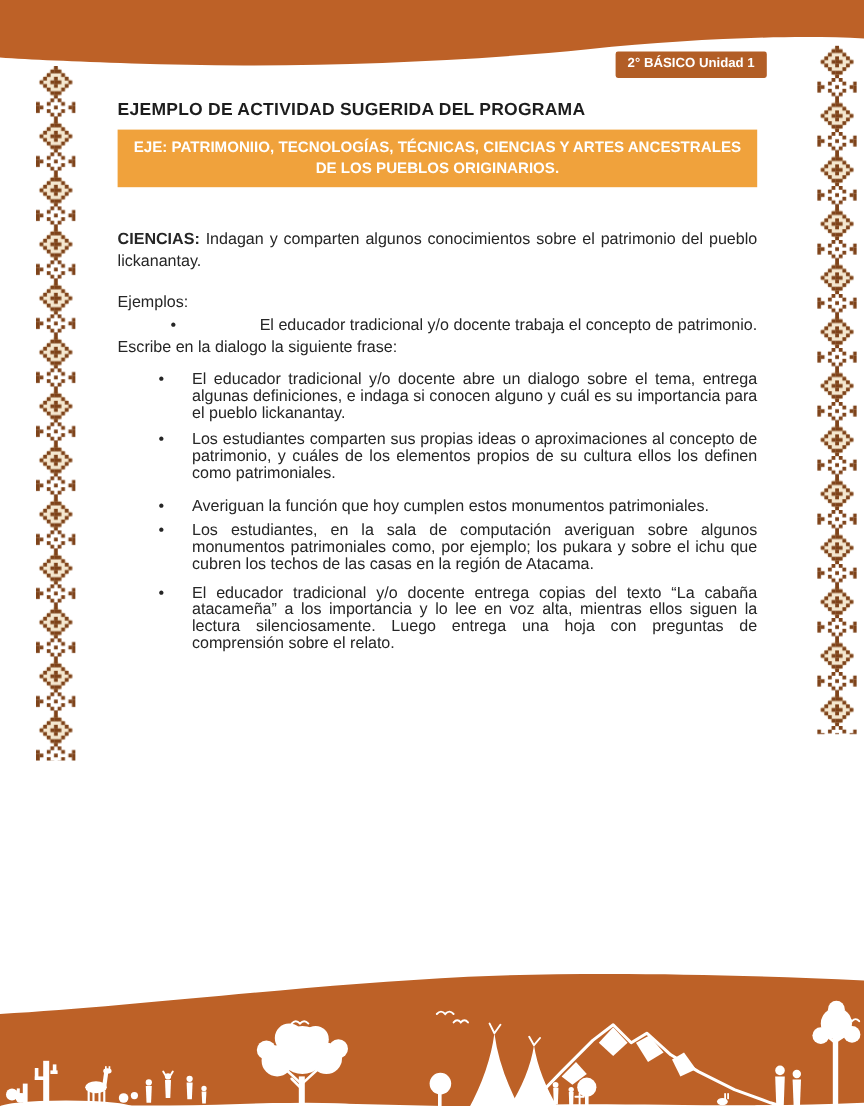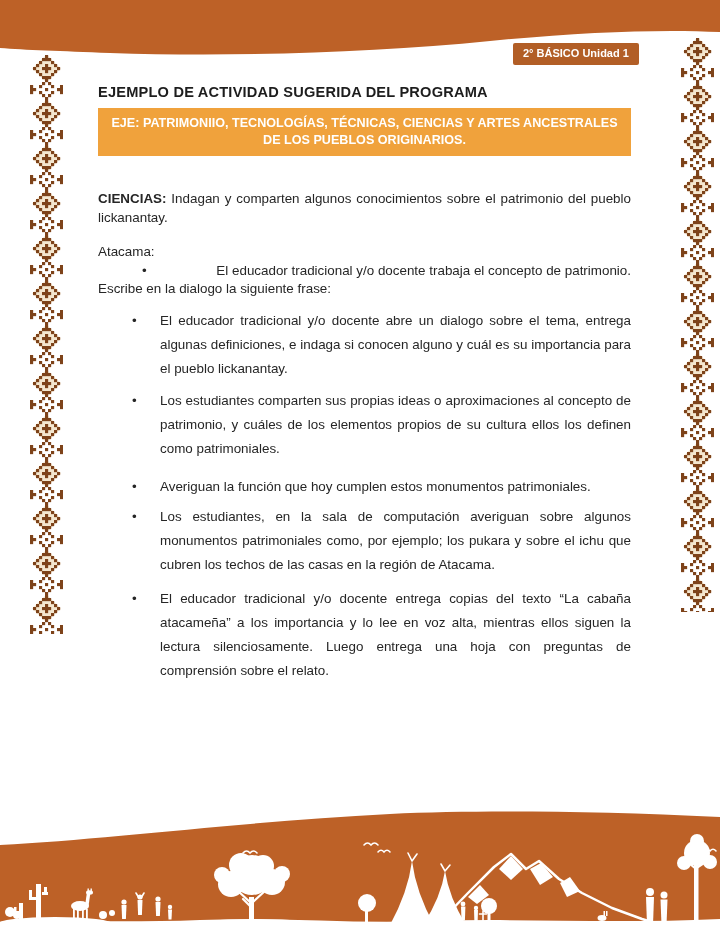--- a/index.html
+++ b/index.html
@@ -30,21 +30,21 @@
   }
   .body-text{font-size:13.4px;line-height:18.5px;}
   .activity{margin-top:34px;text-align:justify;}
   .activity b{font-weight:bold;}
   .examples-heading{margin-top:16px;}
   .bl{display:flex;text-align:justify;line-height:18.5px;}
   .bl::before{content:"•";flex:none;font-size:13.4px;}
   .bl.first::before{margin-left:44px;width:21px;}
   .board-intro,.quote{line-height:18.5px;}
   .quote{font-style:italic;}
-  .bullet-item{display:flex;text-align:justify;line-height:24px;justify-content:center;}
+  .bullet-item{display:flex;text-align:justify;line-height:14px;justify-content:center;}
   .bullet-item::before{content:"•";flex:none;margin-left:34px;width:28px;}
   .bullet-item .bt{flex:1;}
   .bl .bt{flex:1;text-align:right;}
   .mt10{margin-top:10px;}.mt8{margin-top:8px;}.mt6{margin-top:6px;}.mt14{margin-top:14px;}
   
   .footer-art{position:absolute;left:0;bottom:0;width:720px;height:125px;display:block;}
   .wht{fill:#ffffff;}
   .wht-s{stroke:#ffffff;fill:none;}
 </style>
 </head>
@@ -121,21 +121,21 @@
   <div class="content">
 
     <h1 class="title">EJEMPLO DE ACTIVIDAD SUGERIDA DEL PROGRAMA</h1>
 
     <div class="eje-banner">
       <span>EJE: PATRIMONIIO, TECNOLOGÍAS, TÉCNICAS, CIENCIAS Y ARTES ANCESTRALES DE LOS PUEBLOS ORIGINARIOS.</span>
     </div>
 
     <p class="body-text activity"><b>CIENCIAS:</b><span> Indagan y comparten algunos conocimientos sobre el patrimonio del pueblo lickanantay.</span></p>
 
-    <div class="body-text examples-heading">Atacama:</div>
+    <div class="body-text examples-heading">Ejemplos:</div>
 
     <div class="body-text bl first">
       <span class="bt">El educador tradicional y/o docente trabaja el concepto de patrimonio.</span>
     </div>
 
     <div class="body-text board-intro">Escribe en la dialogo la siguiente frase:</div>
 
 
     <div class="body-text bullet-item mt10">
       <span class="bt">El educador tradicional y/o docente abre un dialogo sobre el tema, entrega algunas definiciones, e indaga si conocen alguno y cuál es su importancia para el pueblo lickanantay.</span>

